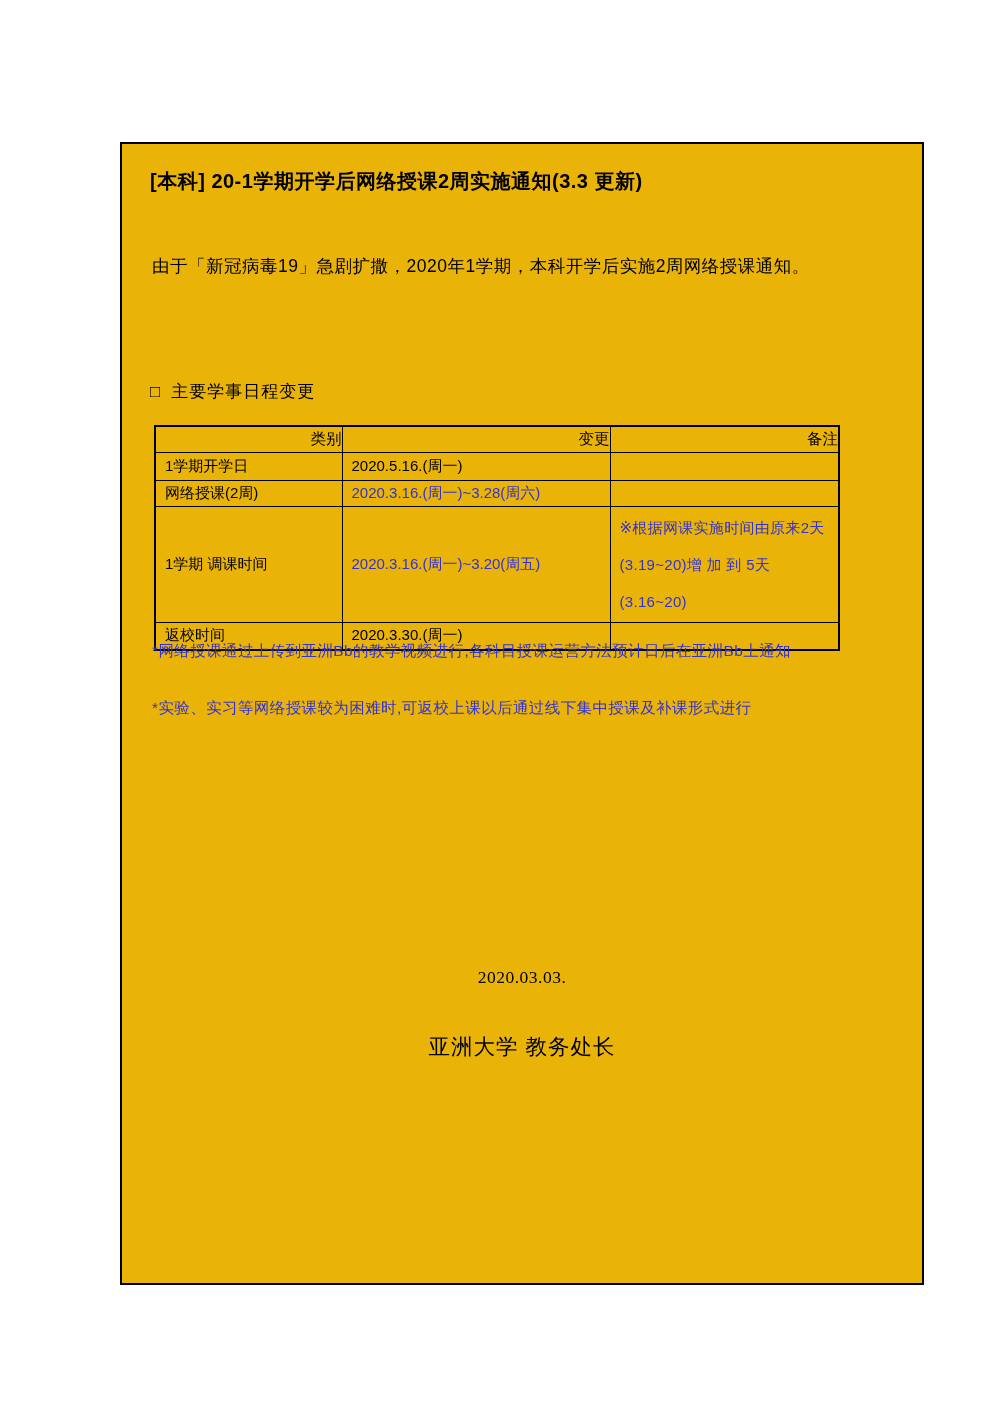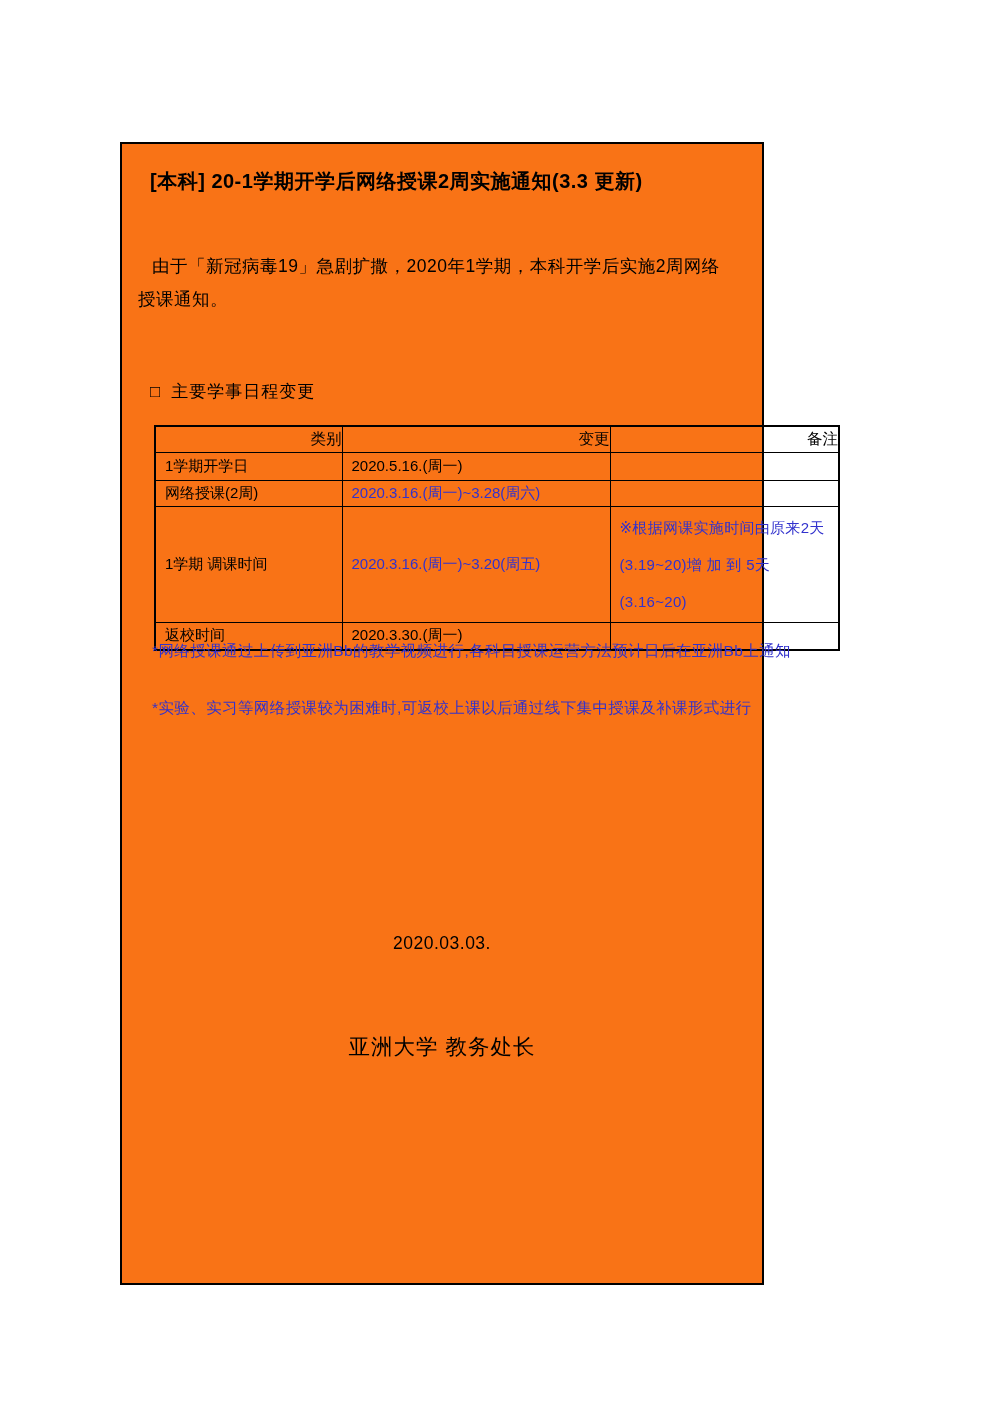--- a/index.html
+++ b/index.html
@@ -5,23 +5,23 @@
   * { margin: 0; padding: 0; box-sizing: border-box; }
   html, body {
     width: 992px; height: 1403px;
     background: #ffffff;
     font-family: "Liberation Sans", "DejaVu Sans", sans-serif;
     color: #000000;
   }
   .doc-border {
     position: absolute;
     left: 120px; top: 142px;
-    width: 644px; height: 1143px;
+    width: 804px; height: 1143px;
     border: 2px solid #000000;
-    background: #f97316;
+    background: #eab308;
   }
   .abs { position: absolute; }
   .doc-title {
     top: 24px; left: 28px; right: 20px;
     font-size: 20px; font-weight: bold;
     letter-spacing: 0.5px;
     white-space: nowrap;
   }
   .doc-intro {
     top: 106px; left: 16px; right: 26px;
@@ -84,24 +84,25 @@
     white-space: nowrap;
   }
   .note-1 { top: 497px; }
   .note-2 { top: 554px; }
   .disclaimer {
     top: 650px; left: 16px; right: 26px;
     font-size: 17.5px;
     letter-spacing: 0.6px;
   }
   .doc-date {
-    top: 789px; left: 0; width: 100%;
+    top: 823px; left: 0; width: 100%;
     text-align: center;
     font-size: 17.5px;
     letter-spacing: 0.5px;
+    font-family: Liberation Serif, serif;
   }
   .doc-signature {
     top: 888px; left: 0; width: 100%;
     text-align: center;
     font-size: 21.5px;
     letter-spacing: 1px;
   }
 </style>
 </head>
 <body>

